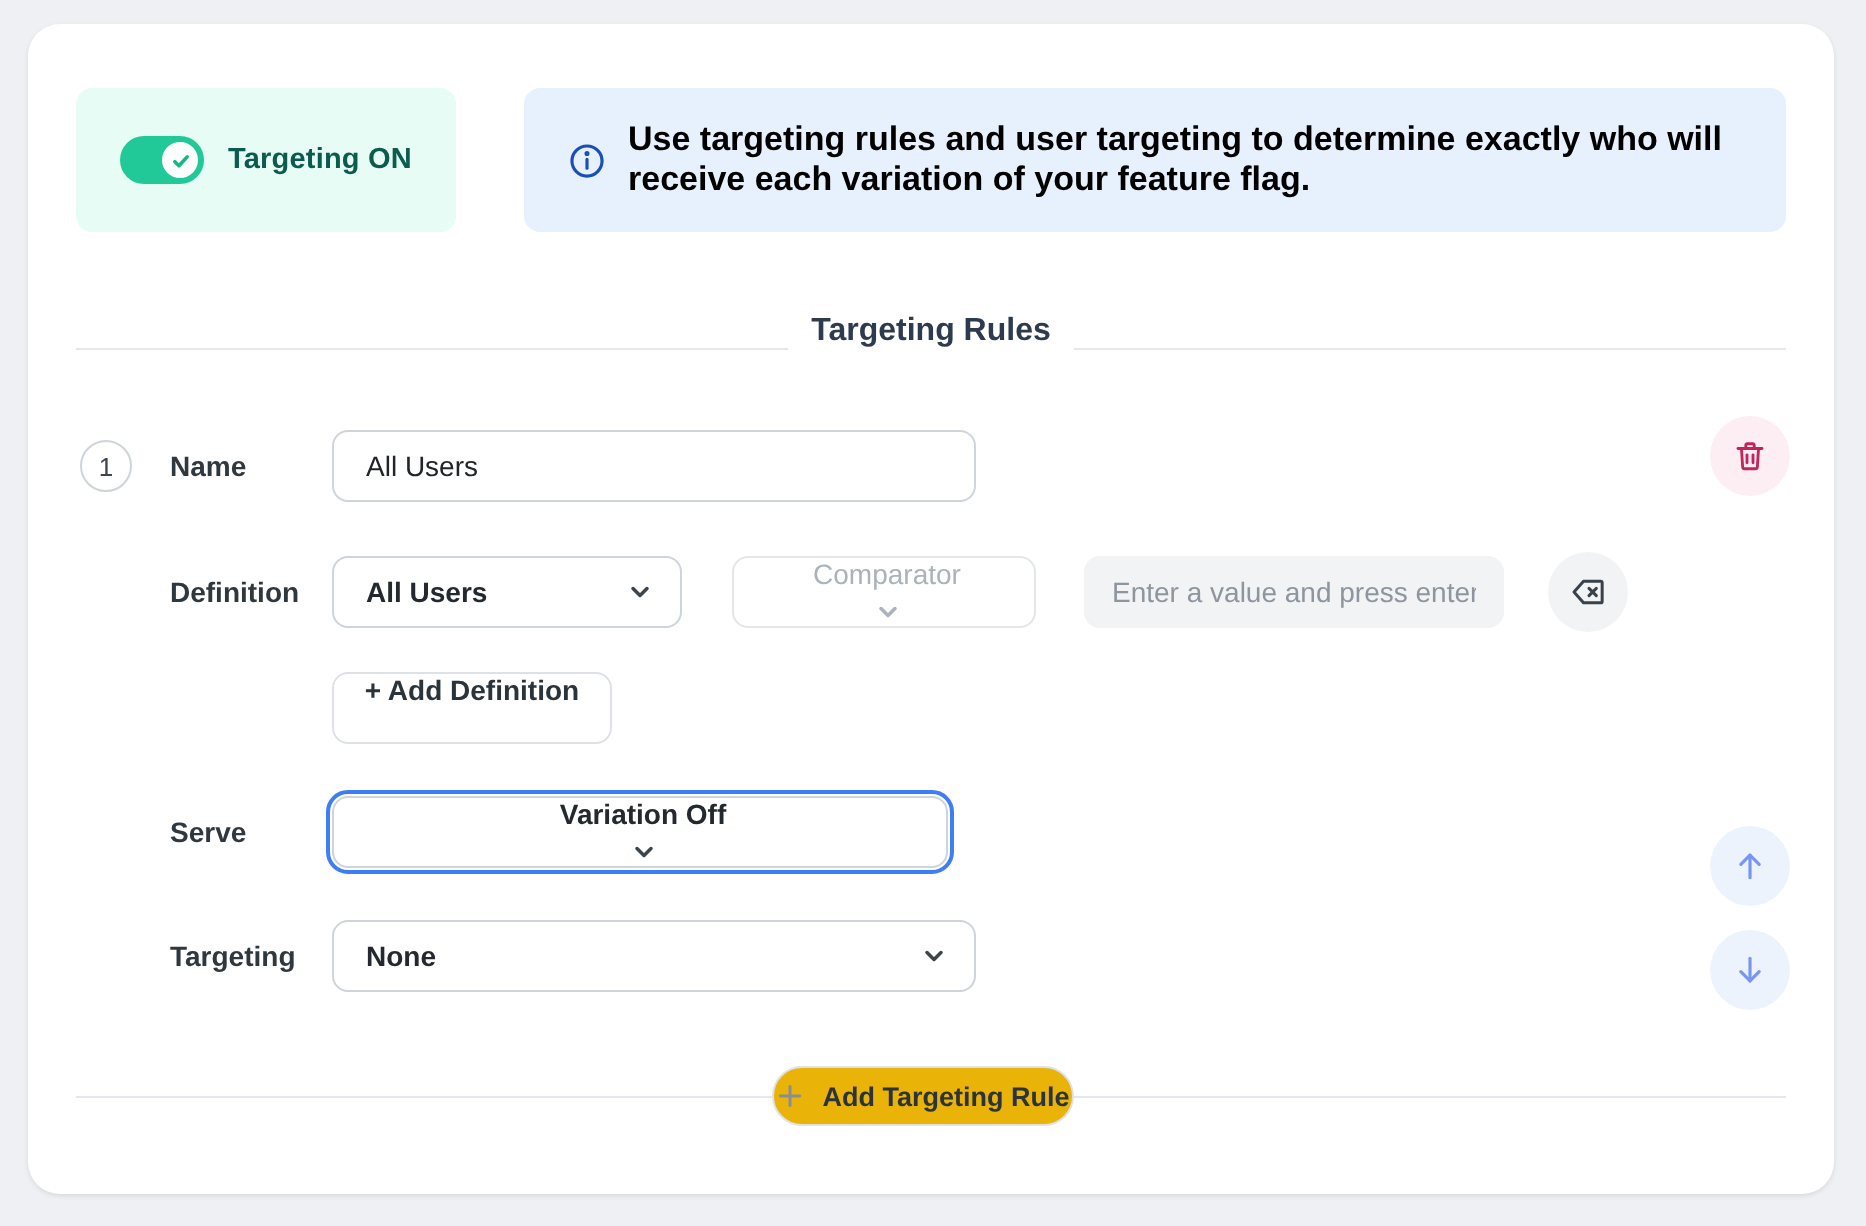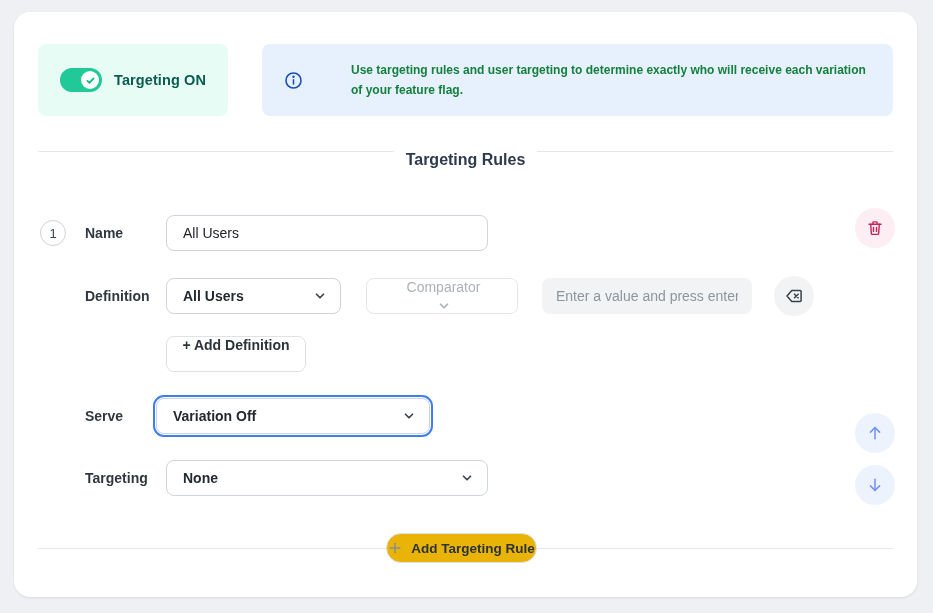--- a/index.html
+++ b/index.html
@@ -41,26 +41,26 @@
   
   .info-banner {
     position:absolute; left:248px; top:32px;
     width:631px; height:72px;
     background:#e7f1fd; border-radius:8px;
     display:flex; align-items:center;
     padding:0 24px 0 22px; gap:11px;
   }
   .info-banner svg { flex:0 0 auto; }
   .info-text {
-    font-size:12px; line-height:20px; font-weight:700; color:#15803d;margin-left:37px;
+    font-size:17px; line-height:20px; font-weight:700; color:#000000;
   }
   
   .section-header {
     position:absolute; left:24px; top:139px; width:855px; height:24px;
-    display:flex; align-items:flex-start; gap:12px;
+    display:flex; align-items:flex-end; gap:12px;
   }
   .section-header .line { flex:1; height:1px; background:#e4e7ee; }
   .section-title { font-size:16px; font-weight:700; color:#2e3a4e; white-space:nowrap; }
   
   .rule-number {
     position:absolute; left:26px; top:208px;
     width:26px; height:26px; border-radius:50%;
     border:1px solid #ced4da; color:#3c454e;
     font-size:13px; display:flex; align-items:center; justify-content:center;
   }
@@ -192,21 +192,21 @@
     <svg width="20" height="20" viewBox="0 0 24 24" fill="none" stroke="#39424b" stroke-width="1.8" stroke-linecap="round" stroke-linejoin="round">
       <path d="M9.3 5.5h10.2a1 1 0 0 1 1 1v11a1 1 0 0 1-1 1H9.3L3.6 12l5.7-6.5z"></path>
       <path d="M12.6 9.8l4.4 4.4M17 9.8l-4.4 4.4"></path>
     </svg>
   </button>
   <button class="btn-outline" style="left:152px; top:324px; width:140px;">
     <span>+ Add Definition</span>
   </button>
 
   <div class="field-label" style="top:395px;">Serve</div>
-  <div class="select focused" style="left:142px; top:386px; width:274px;">
+  <div class="select focused" style="left:152px; top:386px; width:308px;flex-direction:column;">
     <span>Variation Off</span>
     <span class="chev">
       <svg width="14" height="14" viewBox="0 0 16 16" fill="none" stroke="currentColor" stroke-width="2" stroke-linecap="round" stroke-linejoin="round">
           <path d="M4 6l4 4 4-4"></path>
         </svg>
     </span>
   </div>
   <button class="icon-btn move" style="left:841px; top:401px;">
     <svg width="20" height="20" viewBox="0 0 24 24" fill="none" stroke="#7695f4" stroke-width="1.9" stroke-linecap="round" stroke-linejoin="round">
       <path d="M12 19V5.5"></path>

